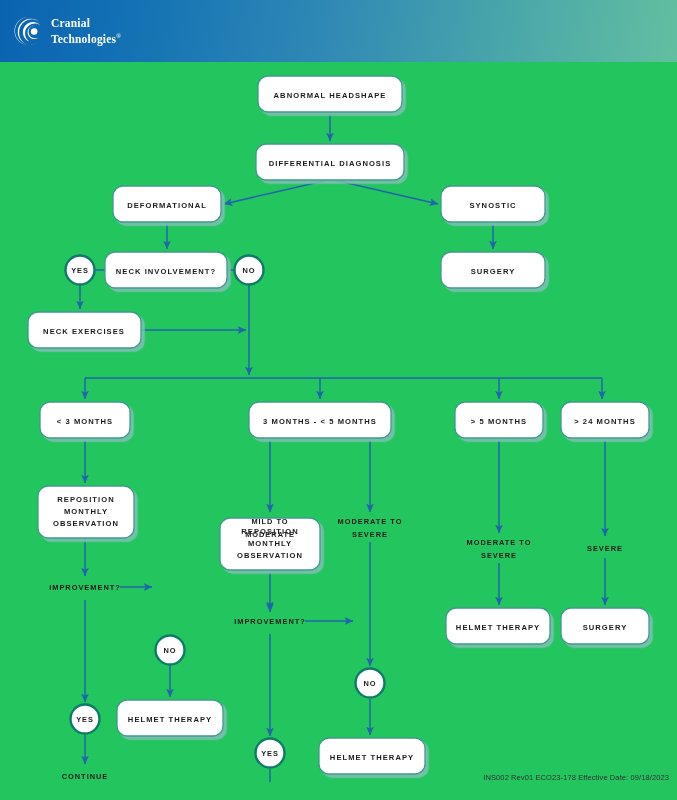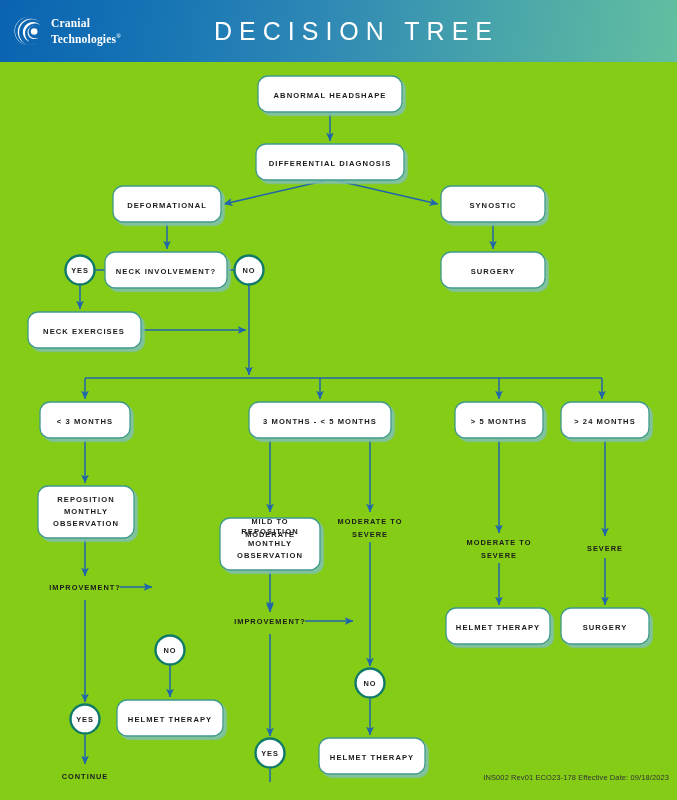--- a/index.html
+++ b/index.html
@@ -10,21 +10,21 @@
   body {
     width: 677px;
     height: 800px;
     font-family: "Liberation Sans", sans-serif;
     overflow: hidden;
   }
   #page {
     position: relative;
     width: 677px;
     height: 800px;
-    background: #84cc16;
+    background: #22c55e;
   }
   
   #header {
     position: absolute;
     left: 0; top: 0;
     width: 677px;
     height: 62px;
     background: linear-gradient(100deg, #0b63b0 0%, #1270b4 18%, #2f89b5 48%, #4aa7a9 75%, #63bfa0 100%);
     display: flex;
     align-items: center;
@@ -121,21 +121,20 @@
         <path fill="#ffffff" d="M36 6C20.5 6 8 18.5 8 34c0 12 7.5 22.2 18.1 26.2C17 55.6 10.8 46 10.8 35 10.8 19.5 23.3 7 38.8 7c6 0 11.5 1.9 16.1 5.1C50.3 8.3 43.4 6 36 6z"></path>
         <path fill="#ffffff" d="M40.5 13c-11.9 0-21.5 9.6-21.5 21.5 0 9.2 5.8 17 13.9 20.1-5.6-3.8-9.3-10.2-9.3-17.4 0-11.6 9.4-21 21-21 4.4 0 8.5 1.4 11.9 3.7-4-4.2-9.6-6.9-16-6.9z"></path>
         <path fill="#ffffff" d="M43 21c-7.7 0-14 6.3-14 14s6.3 14 14 14c3.5 0 6.7-1.3 9.2-3.4-2.1 1.2-4.5 1.9-7.1 1.9-7.7 0-14-6.3-14-14 0-5.3 2.9-9.9 7.3-12.3-1.7-.1.8-.2 4.6-.2z"></path>
         <circle fill="#ffffff" cx="43" cy="33" r="7"></circle>
       </svg>
       <div id="logo-text">
         <div>Cranial</div>
         <div><span>Technologies</span><span class="reg">®</span></div>
       </div>
     </div>
-    <div id="header-title">DECISION TREE</div>
   </div>
 
   <svg id="diagram" viewBox="0 0 677 720">
     <defs>
       <marker id="arrow" markerWidth="7" markerHeight="7" refX="5.6" refY="3" orient="auto">
         <path d="M0,0.4 L5.8,3 L0,5.6 L1.4,3 z" fill="#2166ab"></path>
       </marker>
       <filter id="nshadow" x="-30%" y="-30%" width="180%" height="190%">
         <feDropShadow dx="3.2" dy="3.2" stdDeviation="0" flood-color="#7fc0b3" flood-opacity="0.85"></feDropShadow>
       </filter>

